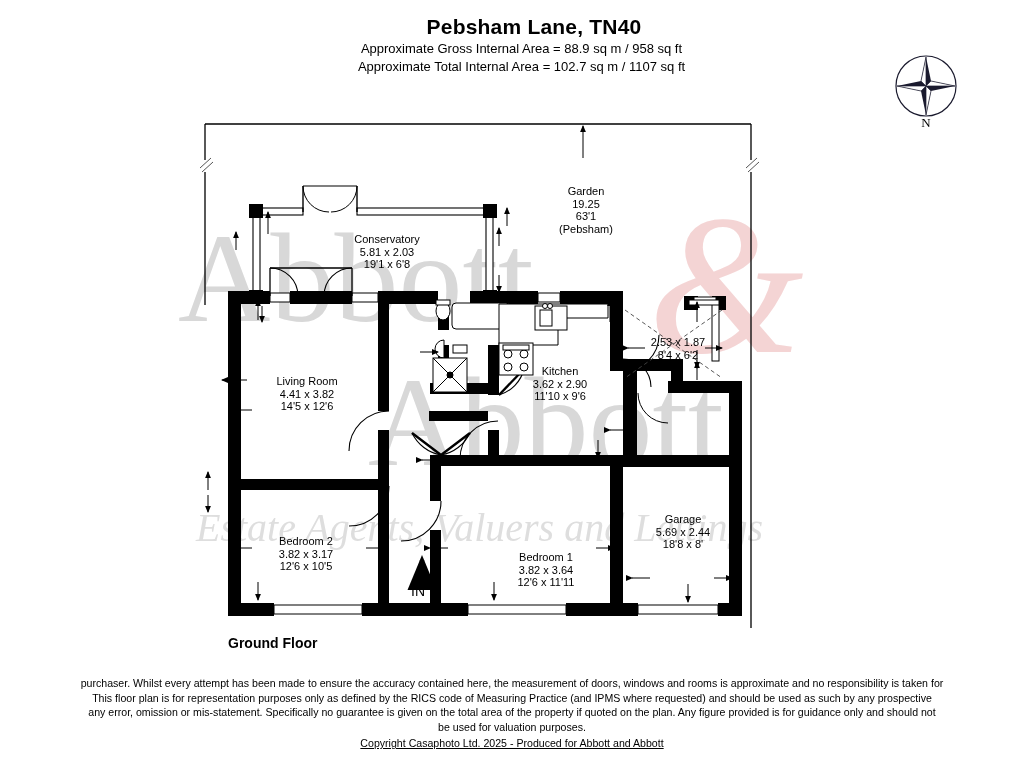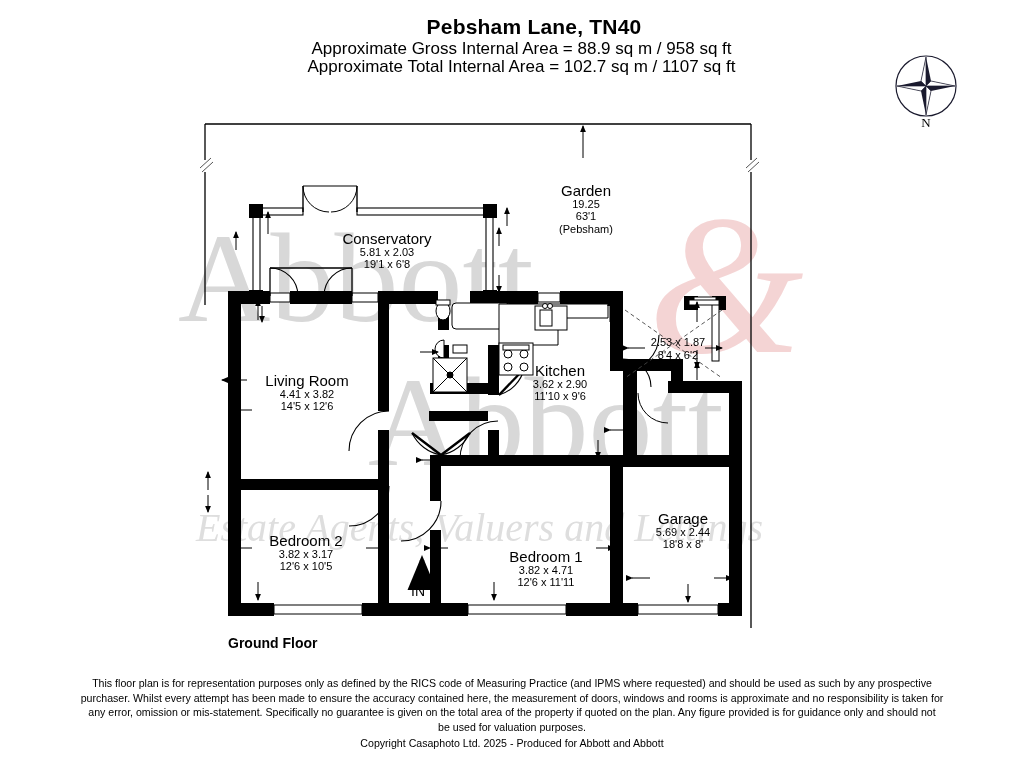--- a/index.html
+++ b/index.html
@@ -3,48 +3,48 @@
 <meta charset="utf-8">
 <style>
   html,body{margin:0;padding:0;background:#ffffff;}
   body{
     width:1024px;height:768px;position:relative;overflow:hidden;
     font-family:"Liberation Sans", sans-serif;color:#000;
   }
   
   #header{position:absolute;left:0;top:14px;width:1024px;text-align:center;}
   #plan-title{font-size:21px;font-weight:bold;letter-spacing:.2px;line-height:26px;padding-left:44px;}
-  .sub-line{font-size:17px;line-height:17.5px;padding-left:19px;}
+  .sub-line{font-size:13px;line-height:17.5px;padding-left:19px;}
   
   #compass{position:absolute;left:893px;top:53px;width:66px;height:84px;}
   #compass svg{display:block;}
   .compass-n{position:absolute;left:0;top:62px;width:66px;text-align:center;
     font-family:"Liberation Serif",serif;font-size:13px;}
   
   #plan{position:absolute;left:0;top:0;width:1024px;height:768px;}
   #plan svg{position:absolute;left:0;top:0;}
   
   #watermark{position:absolute;left:0;top:0;width:872px;height:768px;
     pointer-events:none;overflow:hidden;}
   .wm-abbott{position:absolute;font-family:"Liberation Serif",serif;
     color:#d8d8d8;font-size:128px;line-height:1;white-space:nowrap;}
   .wm-amp{position:absolute;font-family:"Liberation Serif",serif;
     color:#f4d4d4;font-size:200px;line-height:1;font-style:italic;}
   .wm-tag{position:absolute;font-family:"Liberation Serif",serif;
     font-style:italic;color:#dedede;font-size:40px;white-space:nowrap;}
   
   .room{position:absolute;text-align:center;font-size:11px;line-height:12.6px;
     white-space:nowrap;}
-  .room .nm{font-size:15px;}
+  .room .nm{font-size:11px;}
   .floor-label{position:absolute;font-size:14px;font-weight:bold;}
   .in-label{position:absolute;font-size:14px;text-align:center;}
   
   #footer{position:absolute;left:0;top:676px;width:1024px;text-align:center;}
   .disc{font-size:10.6px;line-height:14.6px;}
-  .copy{font-size:10.6px;line-height:18px;}
+  .copy{font-size:10.6px;line-height:18px;text-decoration:underline;}
 </style>
 </head>
 <body>
 
 <div id="watermark">
   <div class="wm-abbott" style="left:178px;top:214px;">Abbott</div>
   <div class="wm-amp" style="left:648px;top:185px;">&amp;</div>
   <div class="wm-abbott" style="left:368px;top:358px;">Abbott</div>
   <div class="wm-tag" style="left:196px;top:504px;">Estate Agents, Valuers and Lettings</div>
 </div>
@@ -329,27 +329,27 @@
 </div>
 
 <div class="room" style="left:254px;top:535px;width:104px;">
   <div class="nm">Bedroom 2</div>
   <div>3.82 x 3.17</div>
   <div>12'6 x 10'5</div>
 </div>
 
 <div class="room" style="left:493px;top:551px;width:106px;">
   <div class="nm">Bedroom 1</div>
-  <div>3.82 x 4.71</div>
+  <div>3.82 x 3.64</div>
   <div>12'6 x 11'11</div>
 </div>
 
 <div class="in-label" style="left:411px;top:583px;">IN</div>
 
 <div class="floor-label" style="left:228px;top:635px;">Ground Floor</div>
 
 <div id="footer">
+  <div class="disc">purchaser. Whilst every attempt has been made to ensure the accuracy contained here, the measurement of doors, windows and rooms is approximate and no responsibility is taken for</div>
   <div class="disc">This floor plan is for representation purposes only as defined by the RICS code of Measuring Practice (and IPMS where requested) and should be used as such by any prospective</div>
-  <div class="disc">purchaser. Whilst every attempt has been made to ensure the accuracy contained here, the measurement of doors, windows and rooms is approximate and no responsibility is taken for</div>
   <div class="disc">any error, omission or mis-statement. Specifically no guarantee is given on the total area of the property if quoted on the plan. Any figure provided is for guidance only and should not</div>
   <div class="disc">be used for valuation purposes.</div>
   <div class="copy">Copyright Casaphoto Ltd. 2025 - Produced for Abbott and Abbott</div>
 </div>
 
 </body></html>

